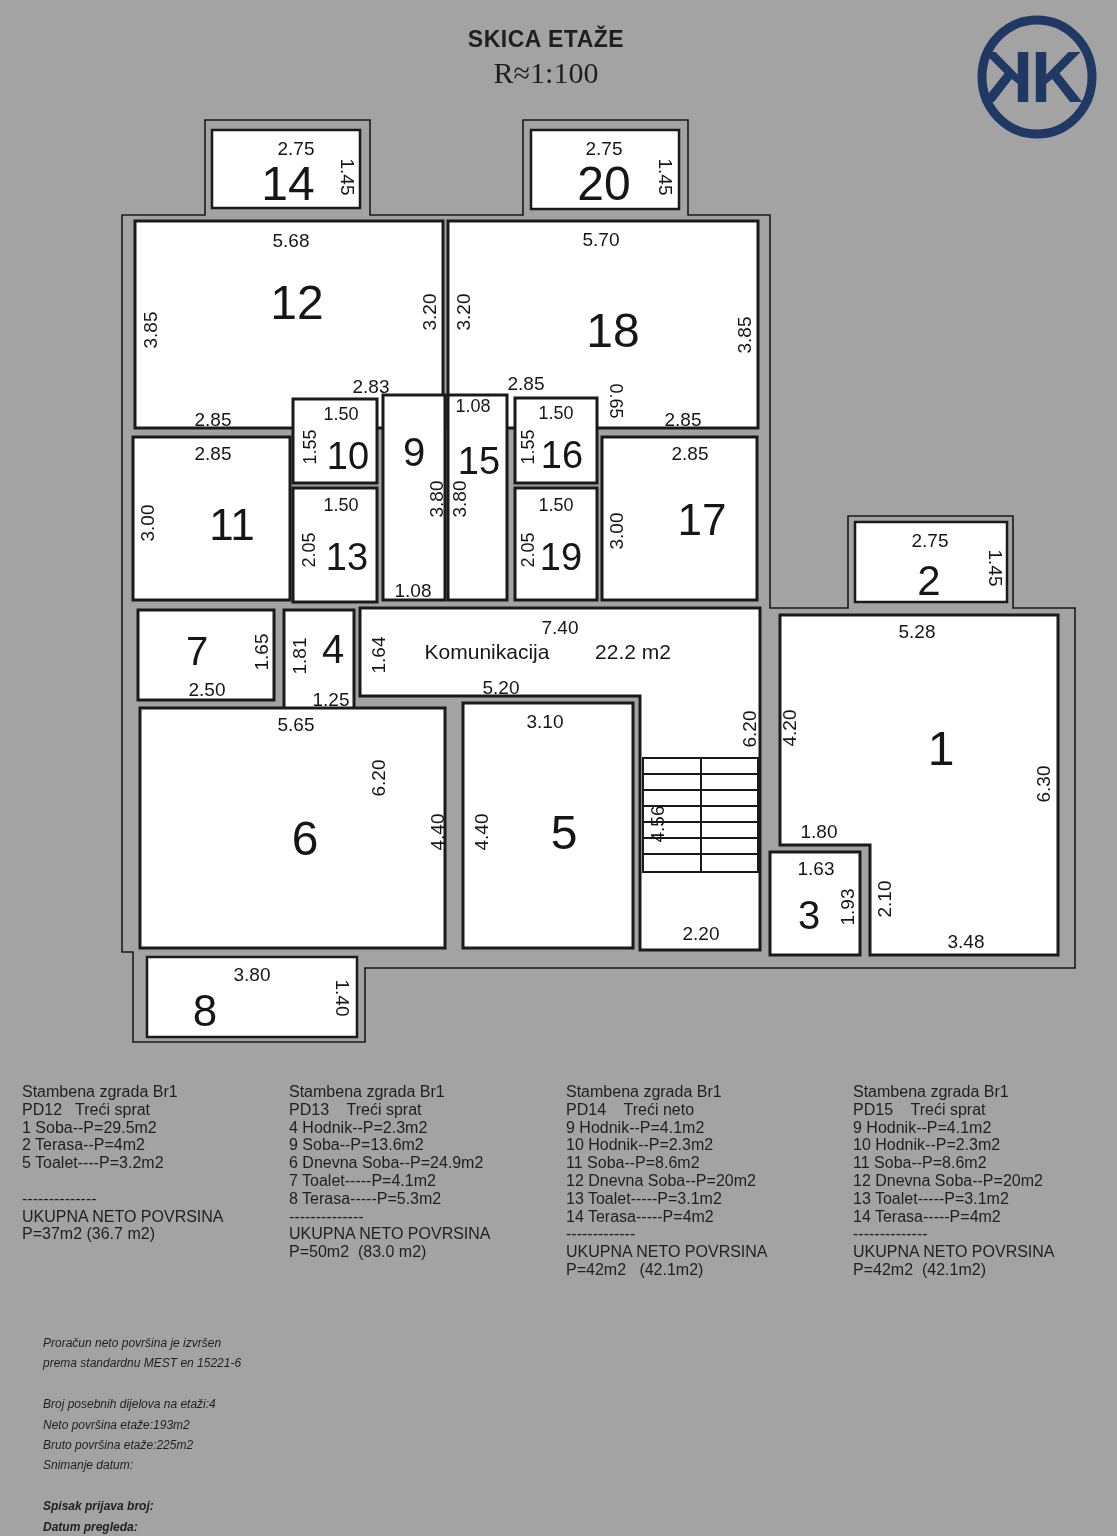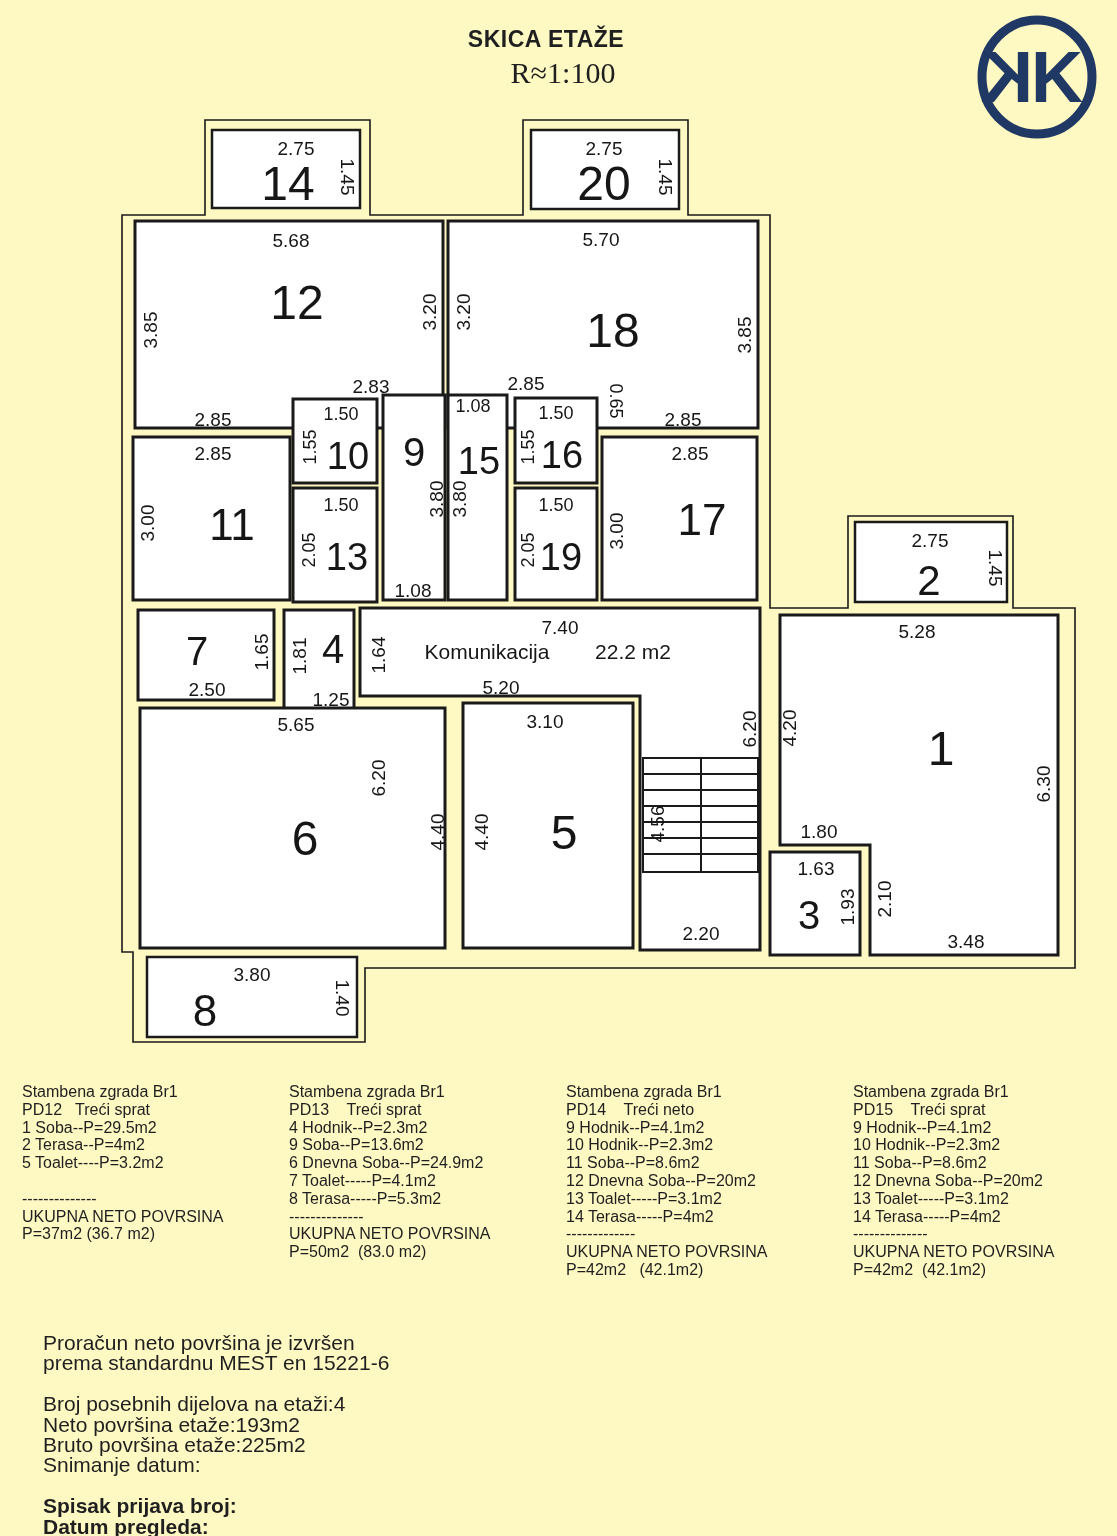--- a/index.html
+++ b/index.html
@@ -1,25 +1,25 @@
 <!DOCTYPE html>
 <html><head>
 <meta charset="utf-8">
 <style>
   html,body{margin:0;padding:0;background:#fff;}
-  .page{position:relative;width:1117px;height:1536px;background:#fef9c3;overflow:hidden;
+  .page{position:relative;width:1117px;height:1536px;background:#a3a3a3;overflow:hidden;
         font-family:"Liberation Sans","DejaVu Sans",sans-serif;color:#1f1f1f;}
   .title{position:absolute;top:26px;left:0;width:1092px;text-align:center;
          font-size:23px;font-weight:bold;letter-spacing:.5px;}
-  .scale{position:absolute;top:56px;left:17px;width:1092px;text-align:center;
+  .scale{position:absolute;top:56px;left:0;width:1092px;text-align:center;
          font-family:"Liberation Serif","DejaVu Serif",serif;font-size:30px;}
   svg.plan{position:absolute;left:0;top:0;}
   .col{position:absolute;font-size:16px;line-height:17.8px;white-space:pre;}
   .col div{min-height:17.8px;}
-  .notes{position:absolute;font-size:21px;line-height:20.4px;white-space:pre;}
+  .notes{position:absolute;font-size:12px;line-height:20.4px;white-space:pre;font-style:italic;}
   .notes div{min-height:20.4px;}
   .b{font-weight:bold;}
 </style>
 </head>
 <body>
 
 <div class="page">
   <div class="title">SKICA ETAŽE</div>
   <div class="scale">R≈1:100</div>
   <svg class="plan" id="plan-svg" width="1117" height="1536" viewBox="0 0 1117 1536">

